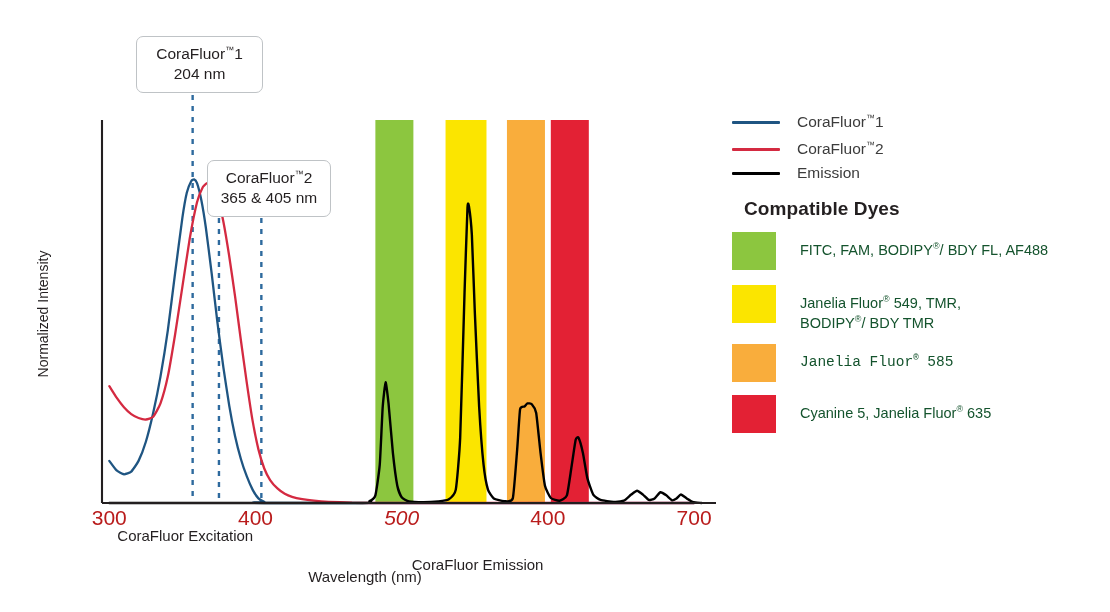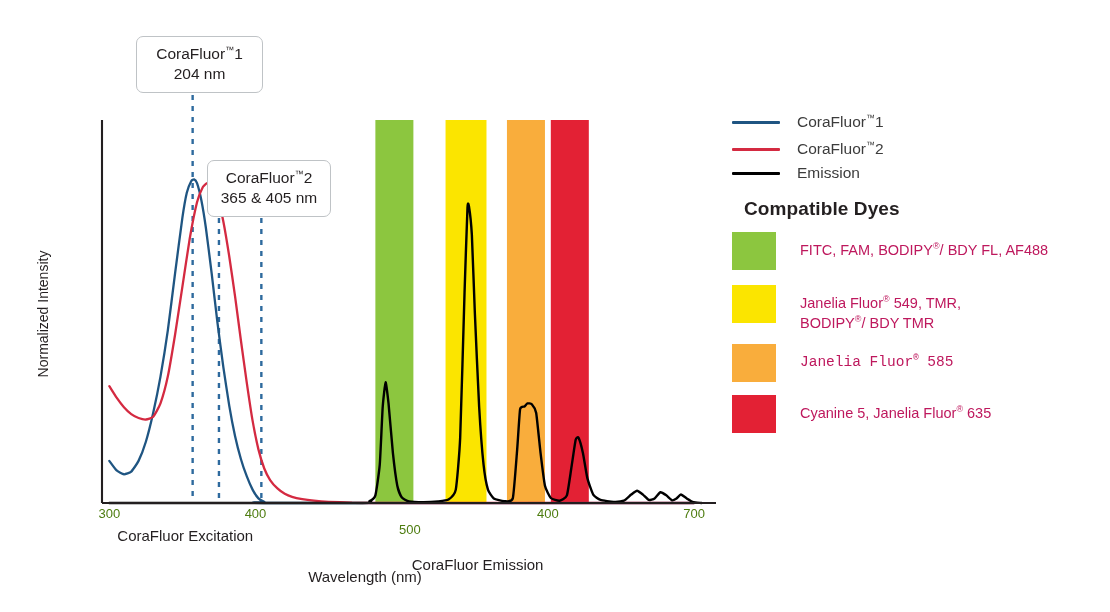--- a/index.html
+++ b/index.html
@@ -34,22 +34,22 @@
   }
   .callout .ln{display:block;}
   .callout sup{font-size:9px;vertical-align:super;line-height:0;}
 
   #callout-cf1{left:136px;top:36px;width:127px;}
   #callout-cf2{left:207px;top:160px;width:124px;}
 
   
   .axis-tick{
     position:absolute;
-    font-size:13px;
-    color:#4d7c0f;
+    font-size:21px;
+    color:#b91c1c;
     white-space:nowrap;
   }
   .axis-sub{
     position:absolute;
     font-size:15px;
     color:#231f20;
     white-space:nowrap;
   }
   #xaxis-title{
     position:absolute;
@@ -88,21 +88,21 @@
 
   #dyes-heading{
     position:absolute;left:4px;top:198px;
     font-size:19px;font-weight:bold;color:#231f20;
     letter-spacing:0.1px;
     margin-left:12px;
   }
 
   .dye-row{position:absolute;display:flex;align-items:flex-start;}
   .dye-swatch{width:44px;height:38px;flex:0 0 auto;margin-right:24px;}
-  .dye-label{font-size:14.5px;color:#be185d;line-height:1.38;padding-top:8px;}
+  .dye-label{font-size:14.5px;color:#14532d;line-height:1.38;padding-top:8px;}
   .dye-label sup{font-size:9px;vertical-align:super;line-height:0;}
 </style>
 </head>
 <body>
 
 <div id="root">
 
   <div id="chart-area">
     <svg class="plot" width="730" height="560" viewBox="0 0 730 560">
       <g id="bands-group">
@@ -124,21 +124,21 @@
 
       <line id="y-axis" x1="102" y1="120" x2="102" y2="503" stroke="#231f20" stroke-width="2.1"></line>
       <line id="x-axis" x1="102" y1="503" x2="716" y2="503" stroke="#231f20" stroke-width="2.1"></line>
     </svg>
 
     <div id="yaxis-title">Normalized Intensity</div>
 
     <div id="xticks">
         <div class="axis-tick" style="top: 506px; left: 90.3095px; width: 38px; text-align: center;">300</div>
         <div class="axis-tick" style="top: 506px; left: 236.5px; width: 38px; text-align: center;">400</div>
-        <div class="axis-tick" style="top: 522px; left: 382.69px; width: 38px; text-align: right;">500</div>
+        <div class="axis-tick" style="top: 506px; left: 382.69px; width: 38px; text-align: center; font-style: italic;">500</div>
         <div class="axis-tick" style="top: 506px; left: 528.881px; width: 38px; text-align: center;">400</div>
         <div class="axis-tick" style="top: 506px; left: 675.071px; width: 38px; text-align: center;">700</div>
       </div>
 
     <div class="axis-sub" id="region-exc" style="left: 117.329px; top: 527px;">CoraFluor Excitation</div>
     <div class="axis-sub" id="region-emi" style="left: 411.71px; top: 527px; margin-top: 29px;">CoraFluor Emission</div>
 
     <div id="xaxis-title">Wavelength (nm)</div>
 
     <div class="callout" id="callout-cf1">

